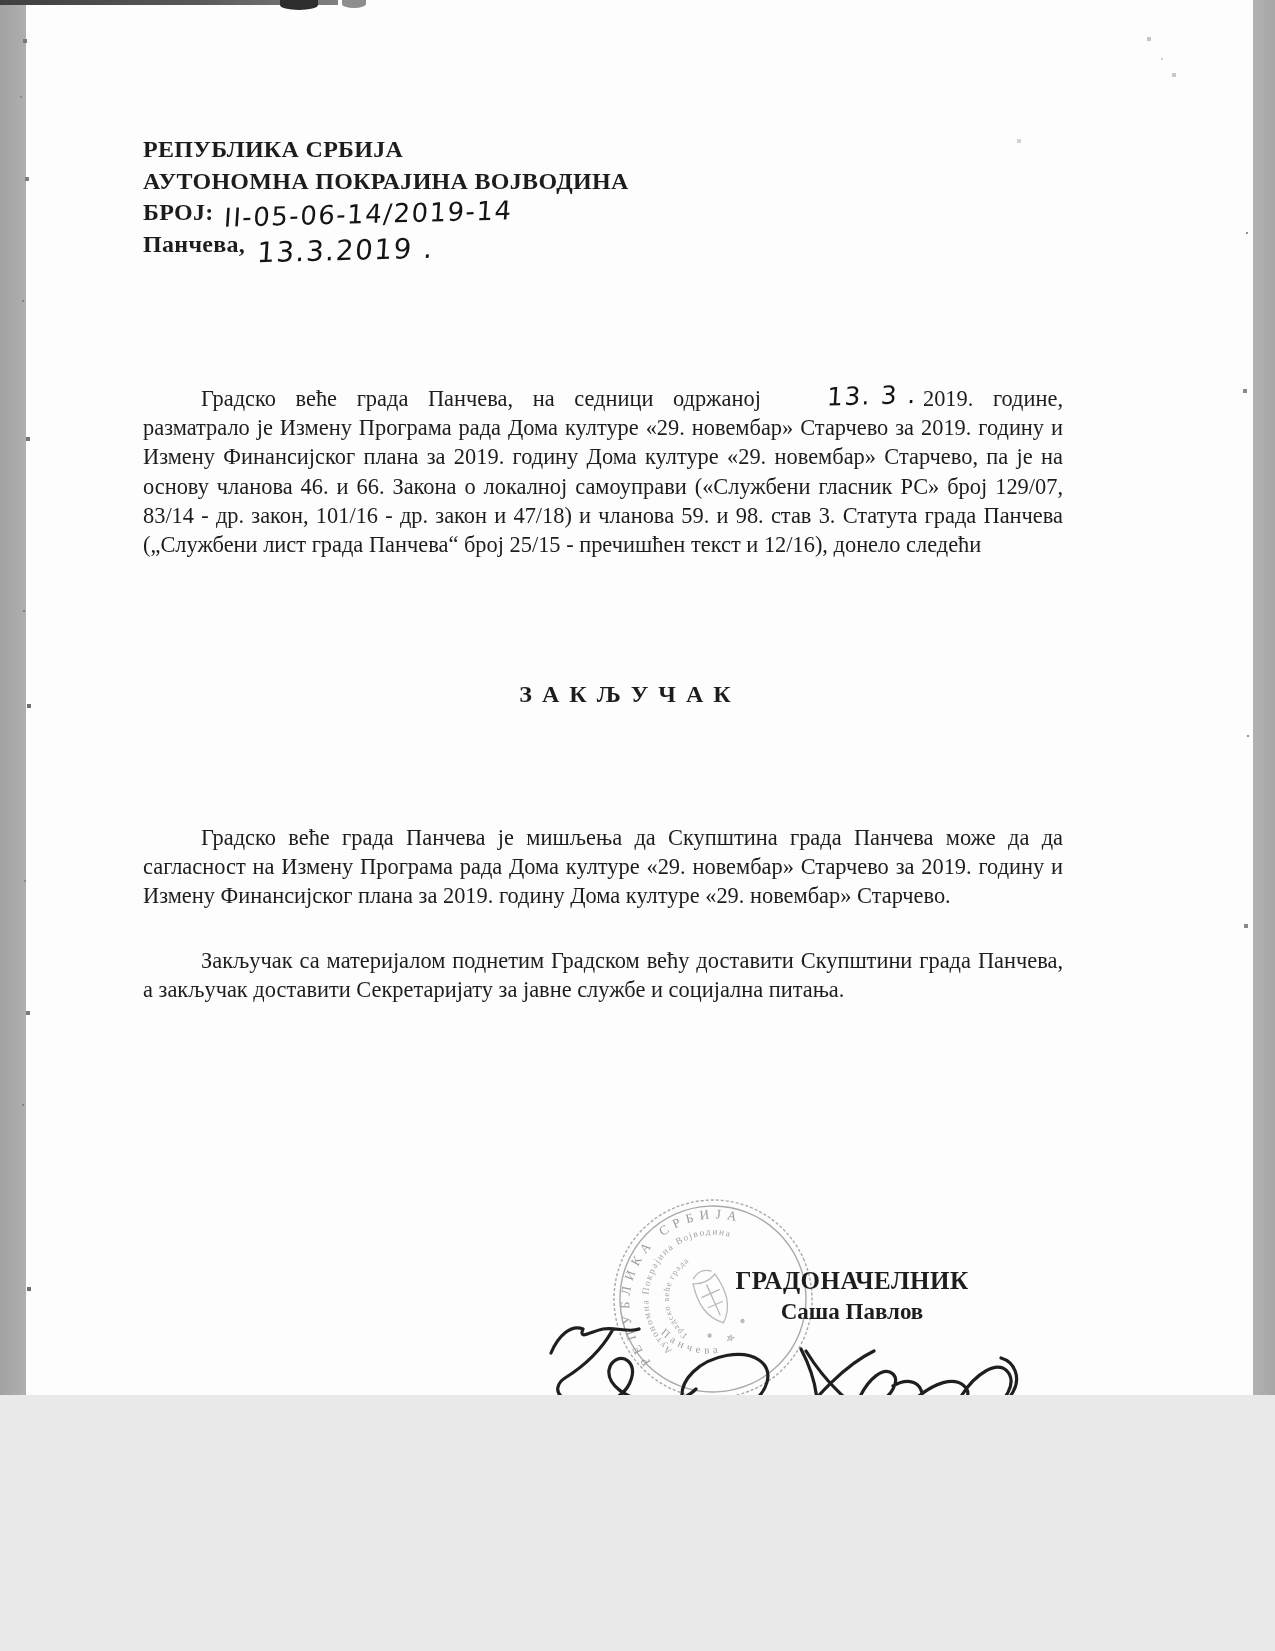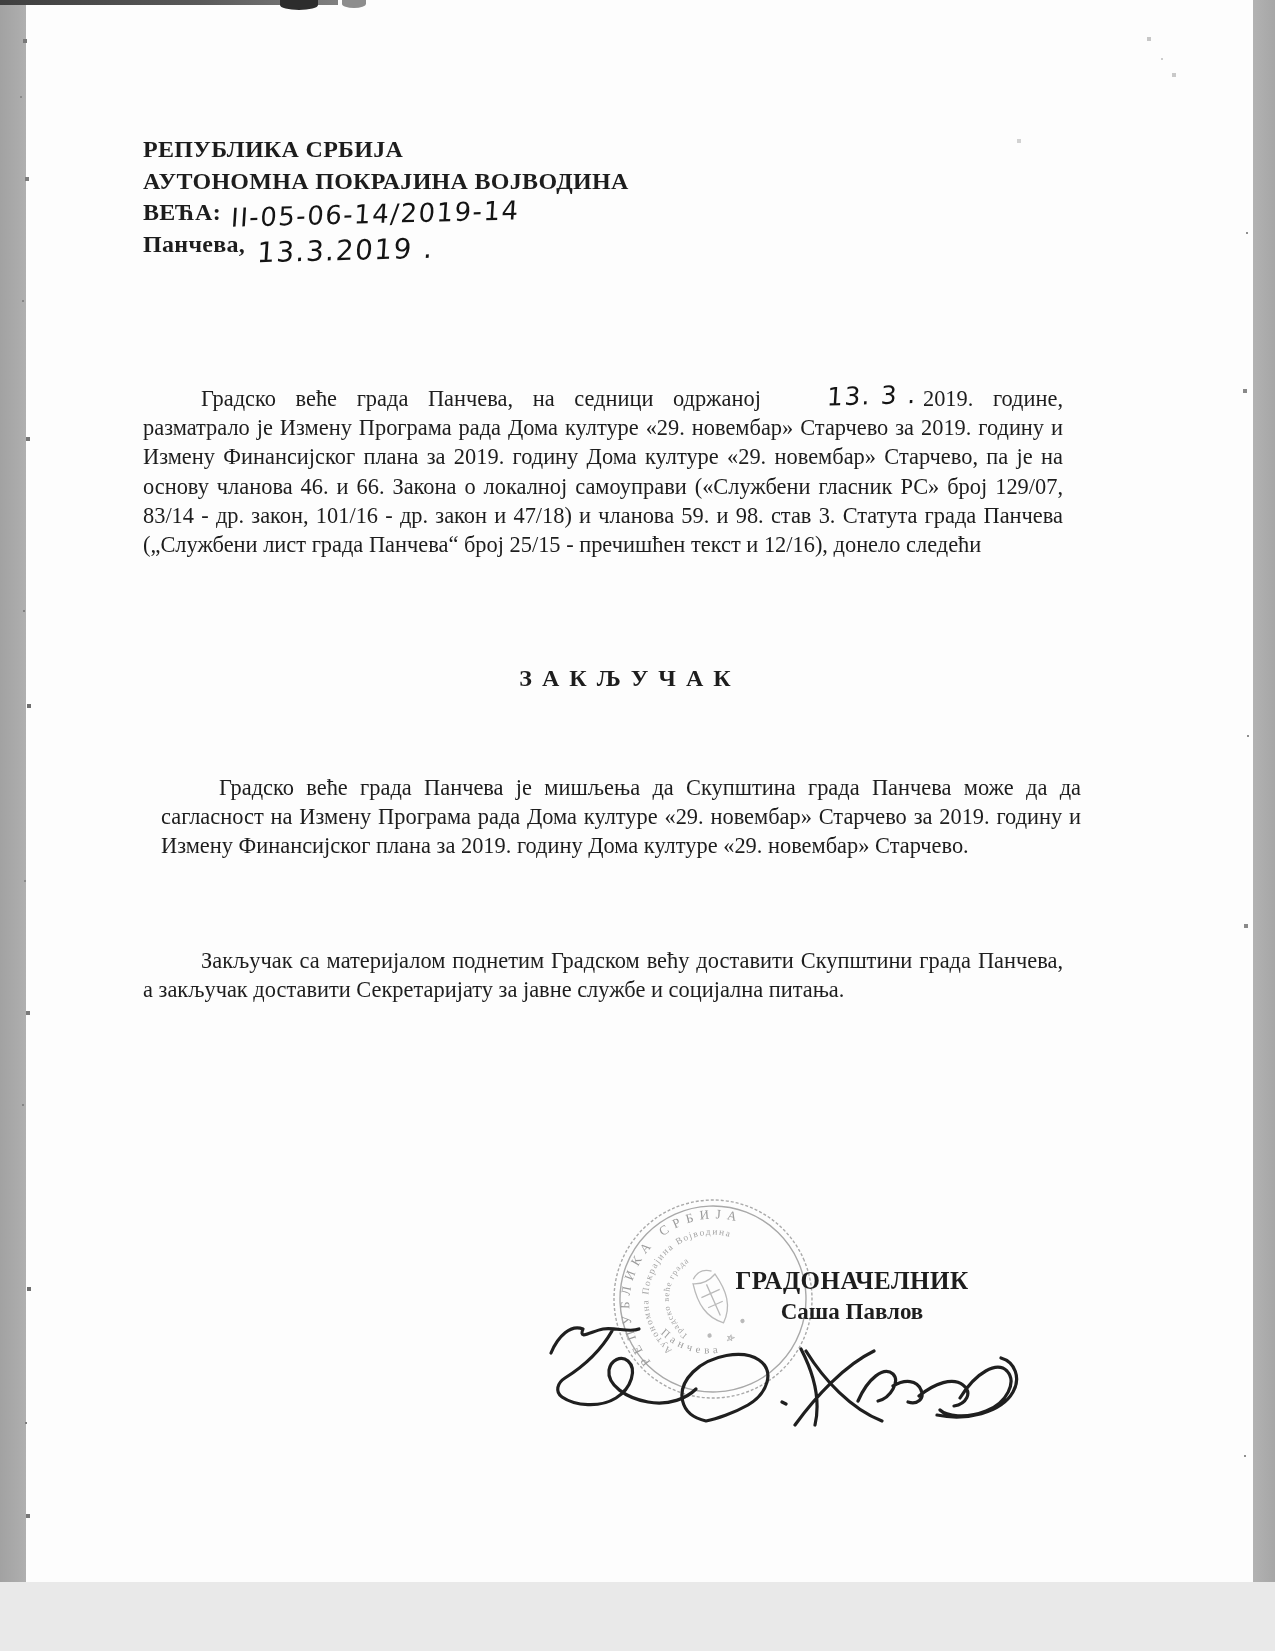--- a/index.html
+++ b/index.html
@@ -1,18 +1,18 @@
 <!DOCTYPE html>
 <html><head>
 <meta charset="utf-8">
 <style>
   html,body { margin:0; padding:0; }
   body { width:1275px; height:1651px; background:#e9e9e9; }
   .page {
-    position:relative; width:1275px; height:1582px;
+    position:relative; width:1275px; height:1395px;
     background:#fdfdfd; overflow:hidden;
     font-family:"Liberation Serif","DejaVu Serif",serif;
     color:#1d1d1d;
   }
   
   .strip-left  { position:absolute; left:0; top:0; width:26px; height:1651px; background:linear-gradient(to right,#a2a2a2,#ababab 70%,#b0b0b0); }
   .strip-right { position:absolute; left:1253px; top:0; width:22px; height:1651px; background:linear-gradient(to right,#b2b2b2,#a6a6a6); }
   .top-bar  { position:absolute; left:0; top:0; width:338px; height:5px; background:linear-gradient(to right,#3f3f3f,#5a5a5a 60%,#808080); }
   .blob1 { position:absolute; left:280px; top:0; width:38px; height:10px; background:#2d2d2d; border-radius:0 0 50% 50%; }
   .blob2 { position:absolute; left:342px; top:0; width:24px; height:8px; background:#8d8d8d; border-radius:0 0 50% 50%; }
@@ -28,23 +28,23 @@
       1018px 140px 0 1px #d2d2d2; }
   
   .header { position:absolute; left:143px; top:134px; font-weight:bold; font-size:24px; line-height:31.5px; letter-spacing:0.3px; white-space:nowrap; }
   .header .row { height:31.5px; }
   .hand { font-family:"DejaVu Sans",sans-serif; font-weight:normal; color:#141414; display:inline-block; transform:rotate(-1.5deg) skewX(-5deg); line-height:1; letter-spacing:1.5px; }
   .hand-number { font-size:26px; vertical-align:-3px; margin-left:10px; }
   .hand-date   { font-size:28px; vertical-align:-8px; margin-left:12px; }
   .hand-inline { font-size:25px; vertical-align:1px; margin:0 6px 0 8px; }
   .para { position:absolute; left:143px; width:920px; font-size:22.4px; line-height:29.2px; text-align:justify; text-indent:58px; }
   #para1 { top:384px; }
-  #title { position:absolute; left:143px; top:665px; width:920px; text-align:center; padding-left:46px; box-sizing:border-box;
+  #title { position:absolute; left:143px; top:681px; width:920px; text-align:center; padding-left:46px; box-sizing:border-box;
            font-weight:bold; font-size:24px; letter-spacing:2px; }
-  #para2 { top:773px;margin-left:18px; }
+  #para2 { top:823px; }
   #para3 { top:946px; }
   .sig-block { position:absolute; left:592px; top:1266px; width:520px; text-align:center; font-weight:bold; line-height:30.5px; white-space:nowrap; }
   .sig-role1 { font-size:25px; letter-spacing:0.5px; }
   .sig-role2 { font-size:25px; letter-spacing:0.5px; }
   .sig-name  { font-size:23px; }
   .stamp-svg { position:absolute; left:607px; top:1193px; width:212px; height:212px; transform:rotate(-24deg); opacity:0.85; }
   .sign-svg  { position:absolute; left:0; top:0; width:1275px; height:1651px; }
 </style>
 </head>
 <body>
@@ -54,21 +54,21 @@
   <div class="strip-left"></div>
   <div class="strip-right"></div>
   <div class="top-bar"></div>
   <div class="blob1"></div>
   <div class="blob2"></div>
   <div class="speck"></div>
 
   <div class="header">
     <div class="row">РЕПУБЛИКА СРБИЈА</div>
     <div class="row">АУТОНОМНА ПОКРАЈИНА ВОЈВОДИНА</div>
-    <div class="row"><span>ВЕЋА:</span><span class="hand hand-number">II-05-06-14/2019-14</span></div>
+    <div class="row"><span>БРОЈ:</span><span class="hand hand-number">II-05-06-14/2019-14</span></div>
     <div class="row"><span>Панчева,</span><span class="hand hand-date">13.3.2019 .</span></div>
   </div>
 
   <div class="para" id="para1">
     <span>Градско веће града Панчева, на седници одржаној</span><span class="hand hand-inline">13. 3 .</span><span>2019. године, разматрало је Измену Програма рада Дома културе «29. новембар» Старчево за 2019. годину и Измену Финансијског плана за 2019. годину Дома културе «29. новембар» Старчево, па је на основу чланова 46. и 66. Закона о локалној самоуправи («Службени гласник РС» број 129/07, 83/14 - др. закон, 101/16 - др. закон и 47/18) и чланова 59. и 98. став 3. Статута града Панчева („Службени лист града Панчева“ број 25/15 - пречишћен текст и 12/16), донело следећи</span>
   </div>
 
   <div id="title">З А К Љ У Ч А К</div>
 
   <div class="para" id="para2">Градско веће града Панчева је мишљења да Скупштина града Панчева може да да сагласност на Измену Програма рада Дома културе «29. новембар» Старчево за 2019. годину и Измену Финансијског плана за 2019. годину Дома културе «29. новембар» Старчево.</div>

